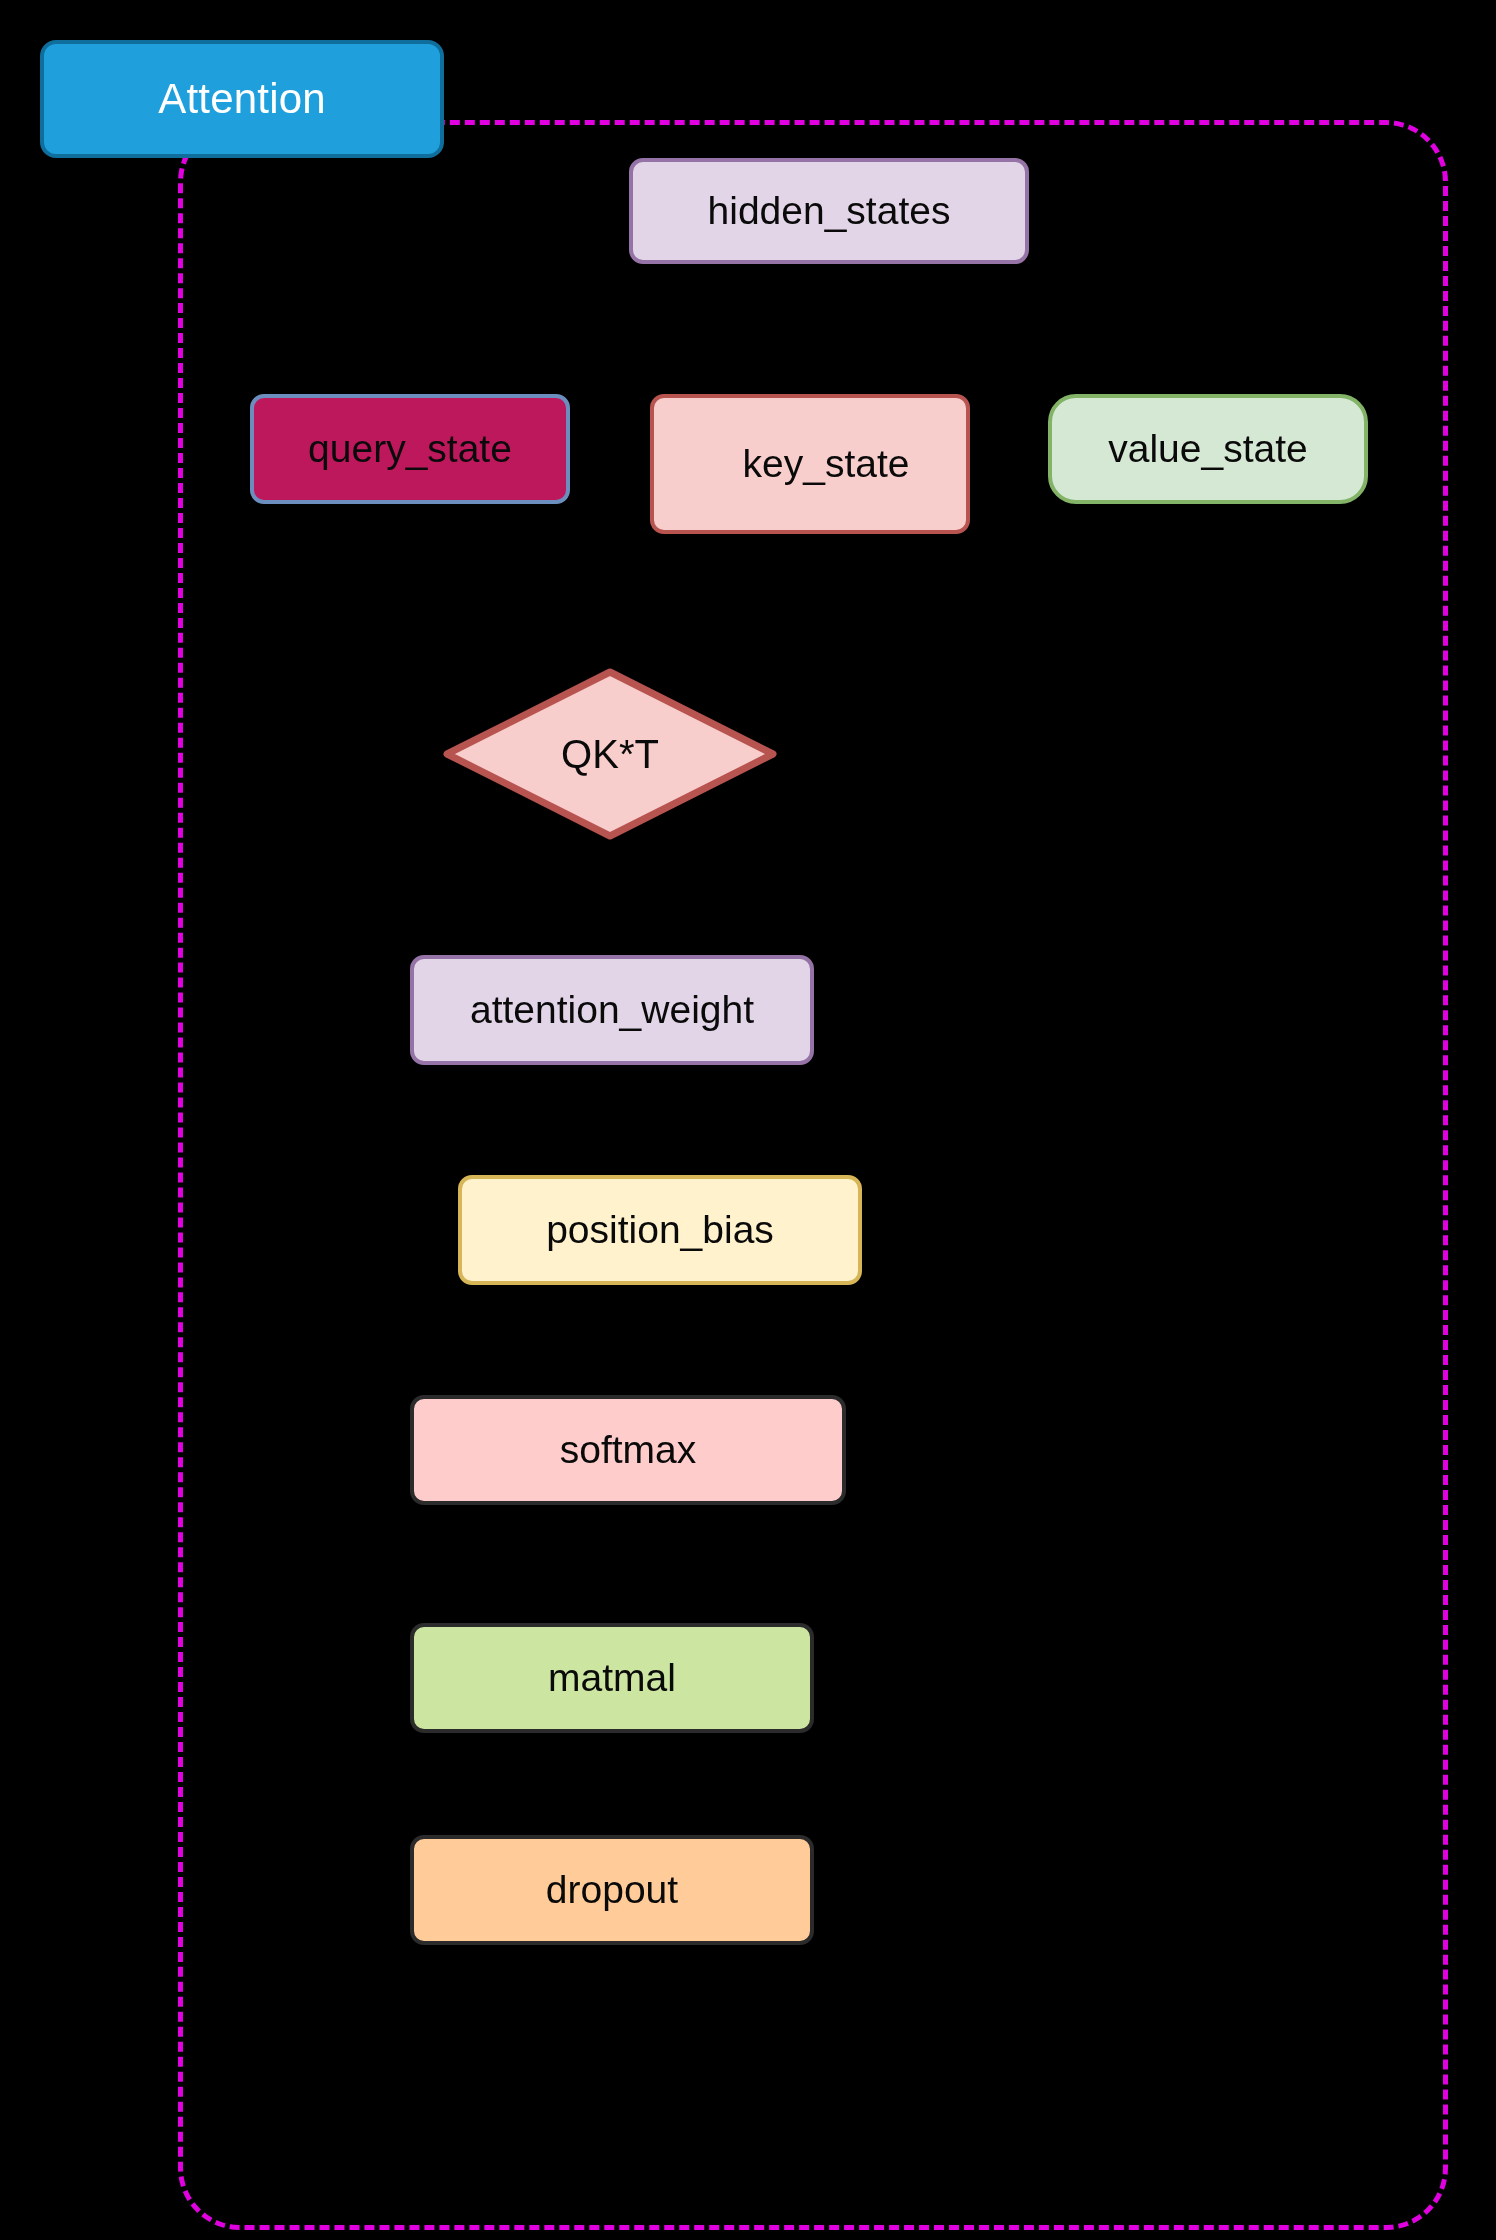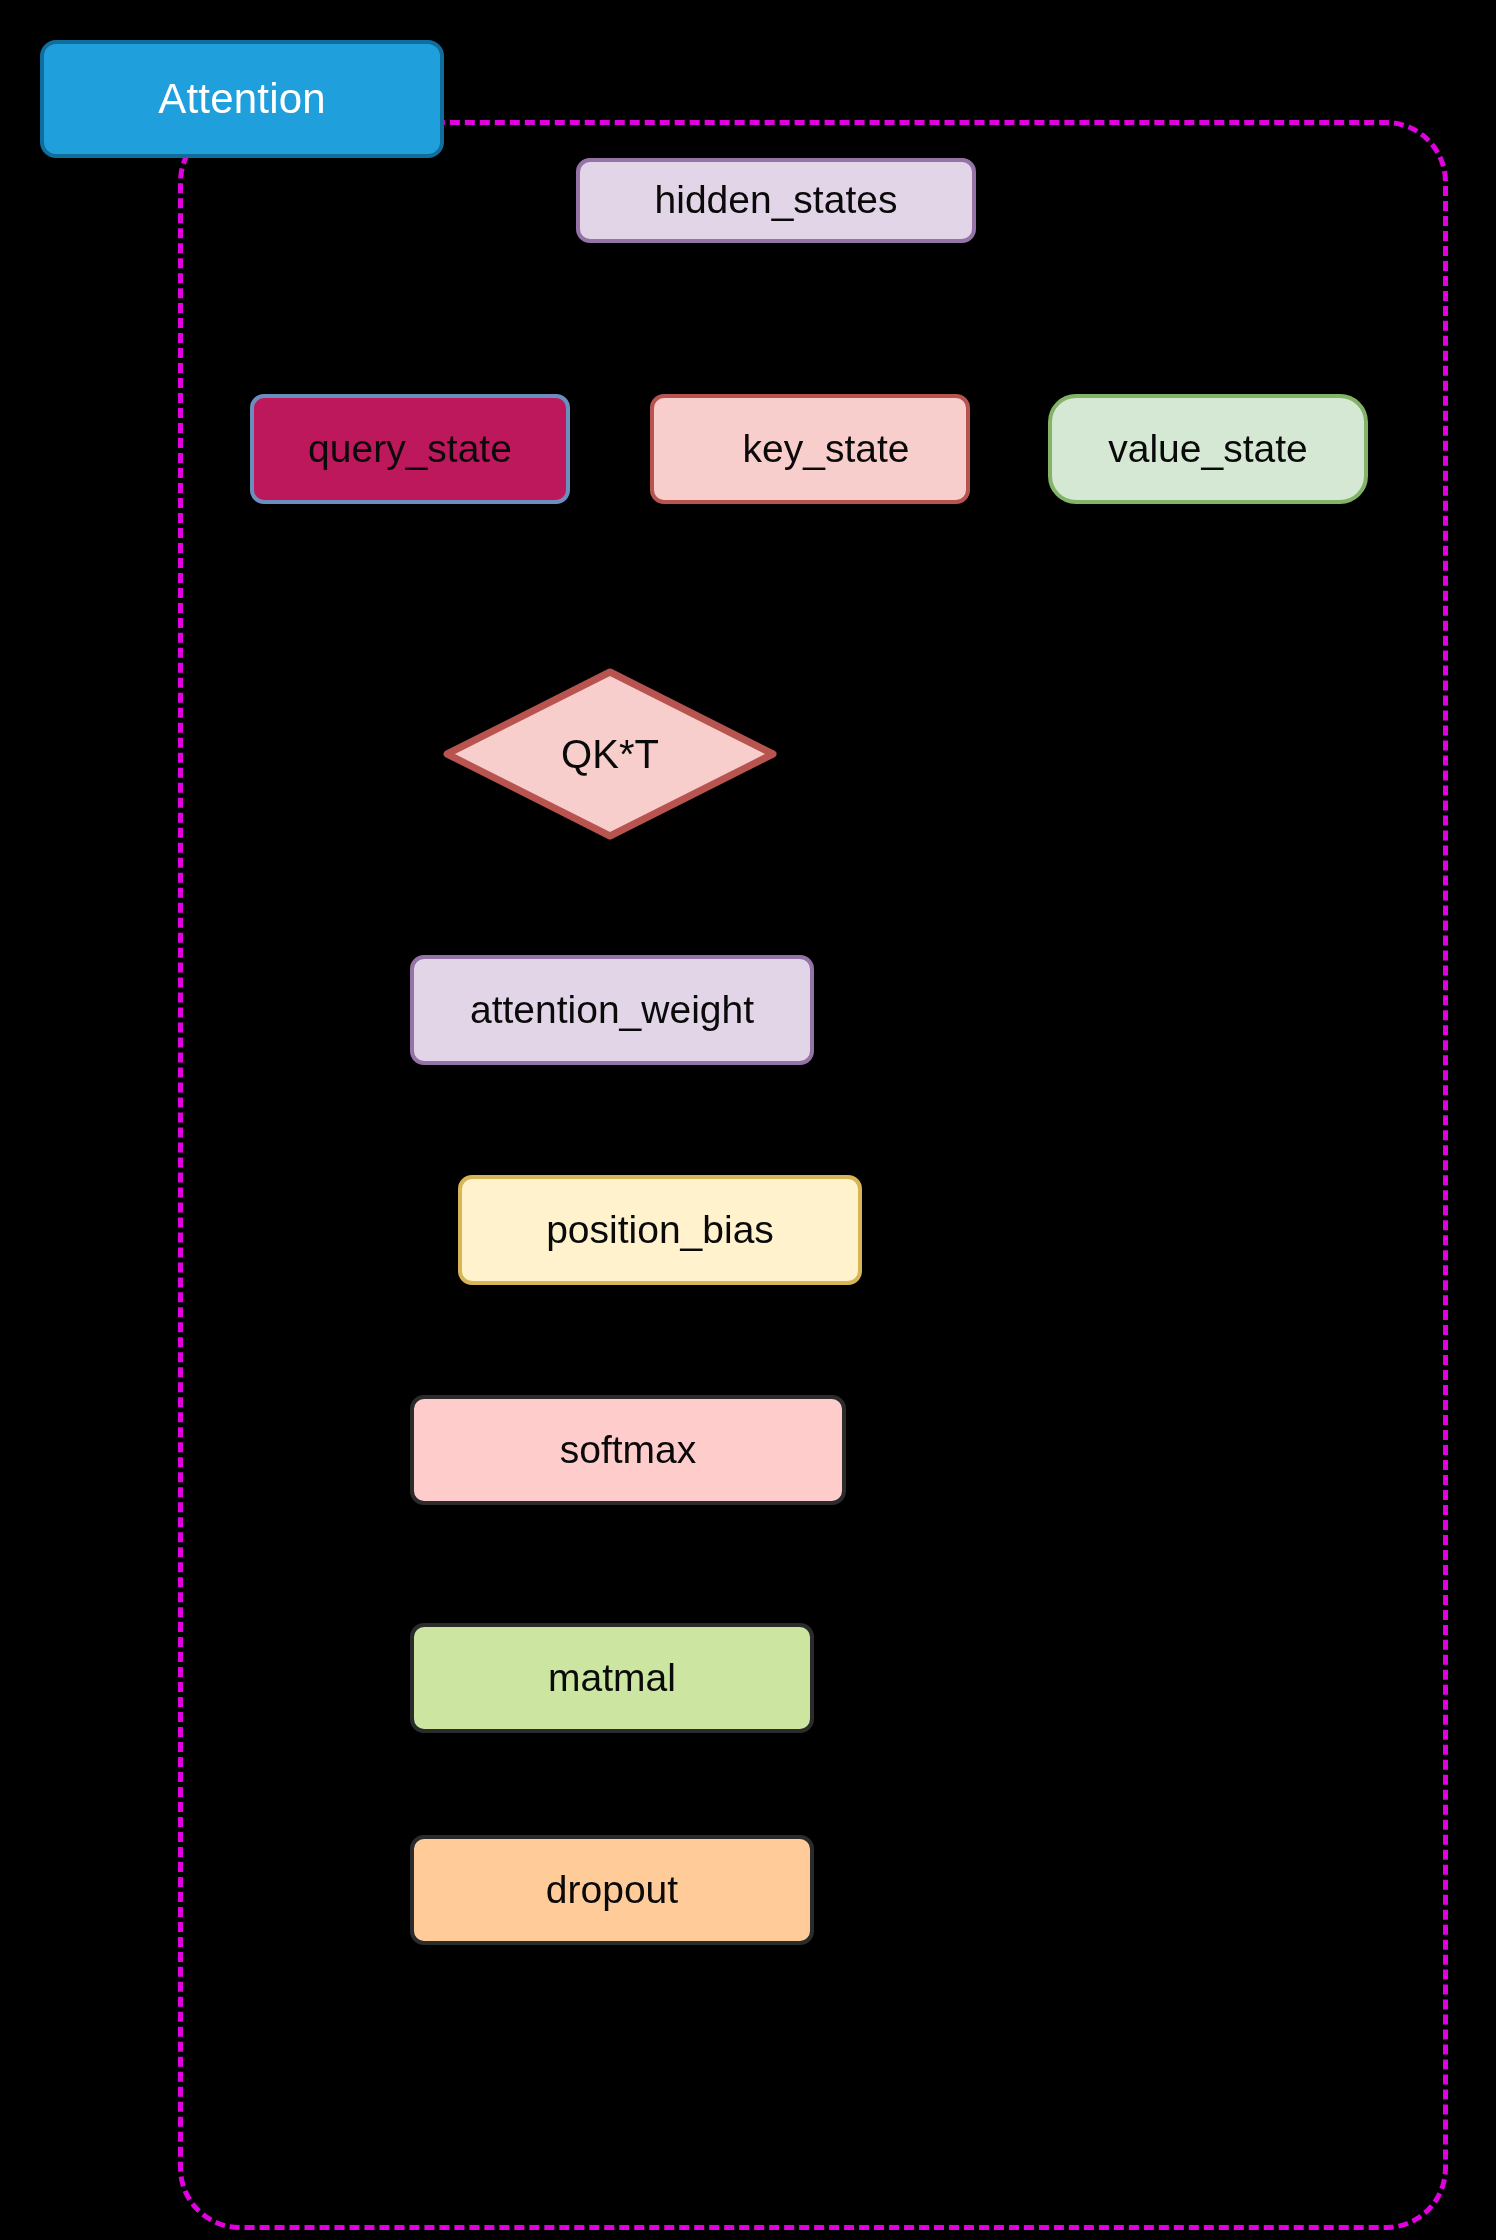--- a/index.html
+++ b/index.html
@@ -111,29 +111,29 @@
 <body>
 
 <div id="canvas">
 
   <div class="subgraph-border"></div>
 
   <div class="subgraph-title">
     <span>Attention</span>
   </div>
 
-  <div class="node n-purple" style="left:576px; top:158px; width:400px; height:85px;">
+  <div class="node n-purple" style="left:629px; top:158px; width:400px; height:106px;">
     <span>hidden_states</span>
   </div>
 
   <div class="node n-blue" style="left:250px; top:394px; width:320px; height:110px;">
     <span>query_state</span>
   </div>
 
-  <div class="node n-red" style="left:650px; top:394px; width:320px; height:110px;padding-left:32px;">
+  <div class="node n-red" style="left:650px; top:394px; width:320px; height:140px;padding-left:32px;">
     <span>key_state</span>
   </div>
 
   <div class="node n-green" style="left:1048px; top:394px; width:320px; height:110px;border-radius:28px;">
     <span>value_state</span>
   </div>
 
   <div class="diamond-wrap" style="left:443px; top:668px; width:334px; height:172px;text-align:right;">
     <svg width="334" height="172" viewBox="0 0 334 172">
       <polygon points="167,4 330,86 167,168 4,86" fill="#F8CECC" stroke="#B85450" stroke-width="7" stroke-linejoin="round"></polygon>

